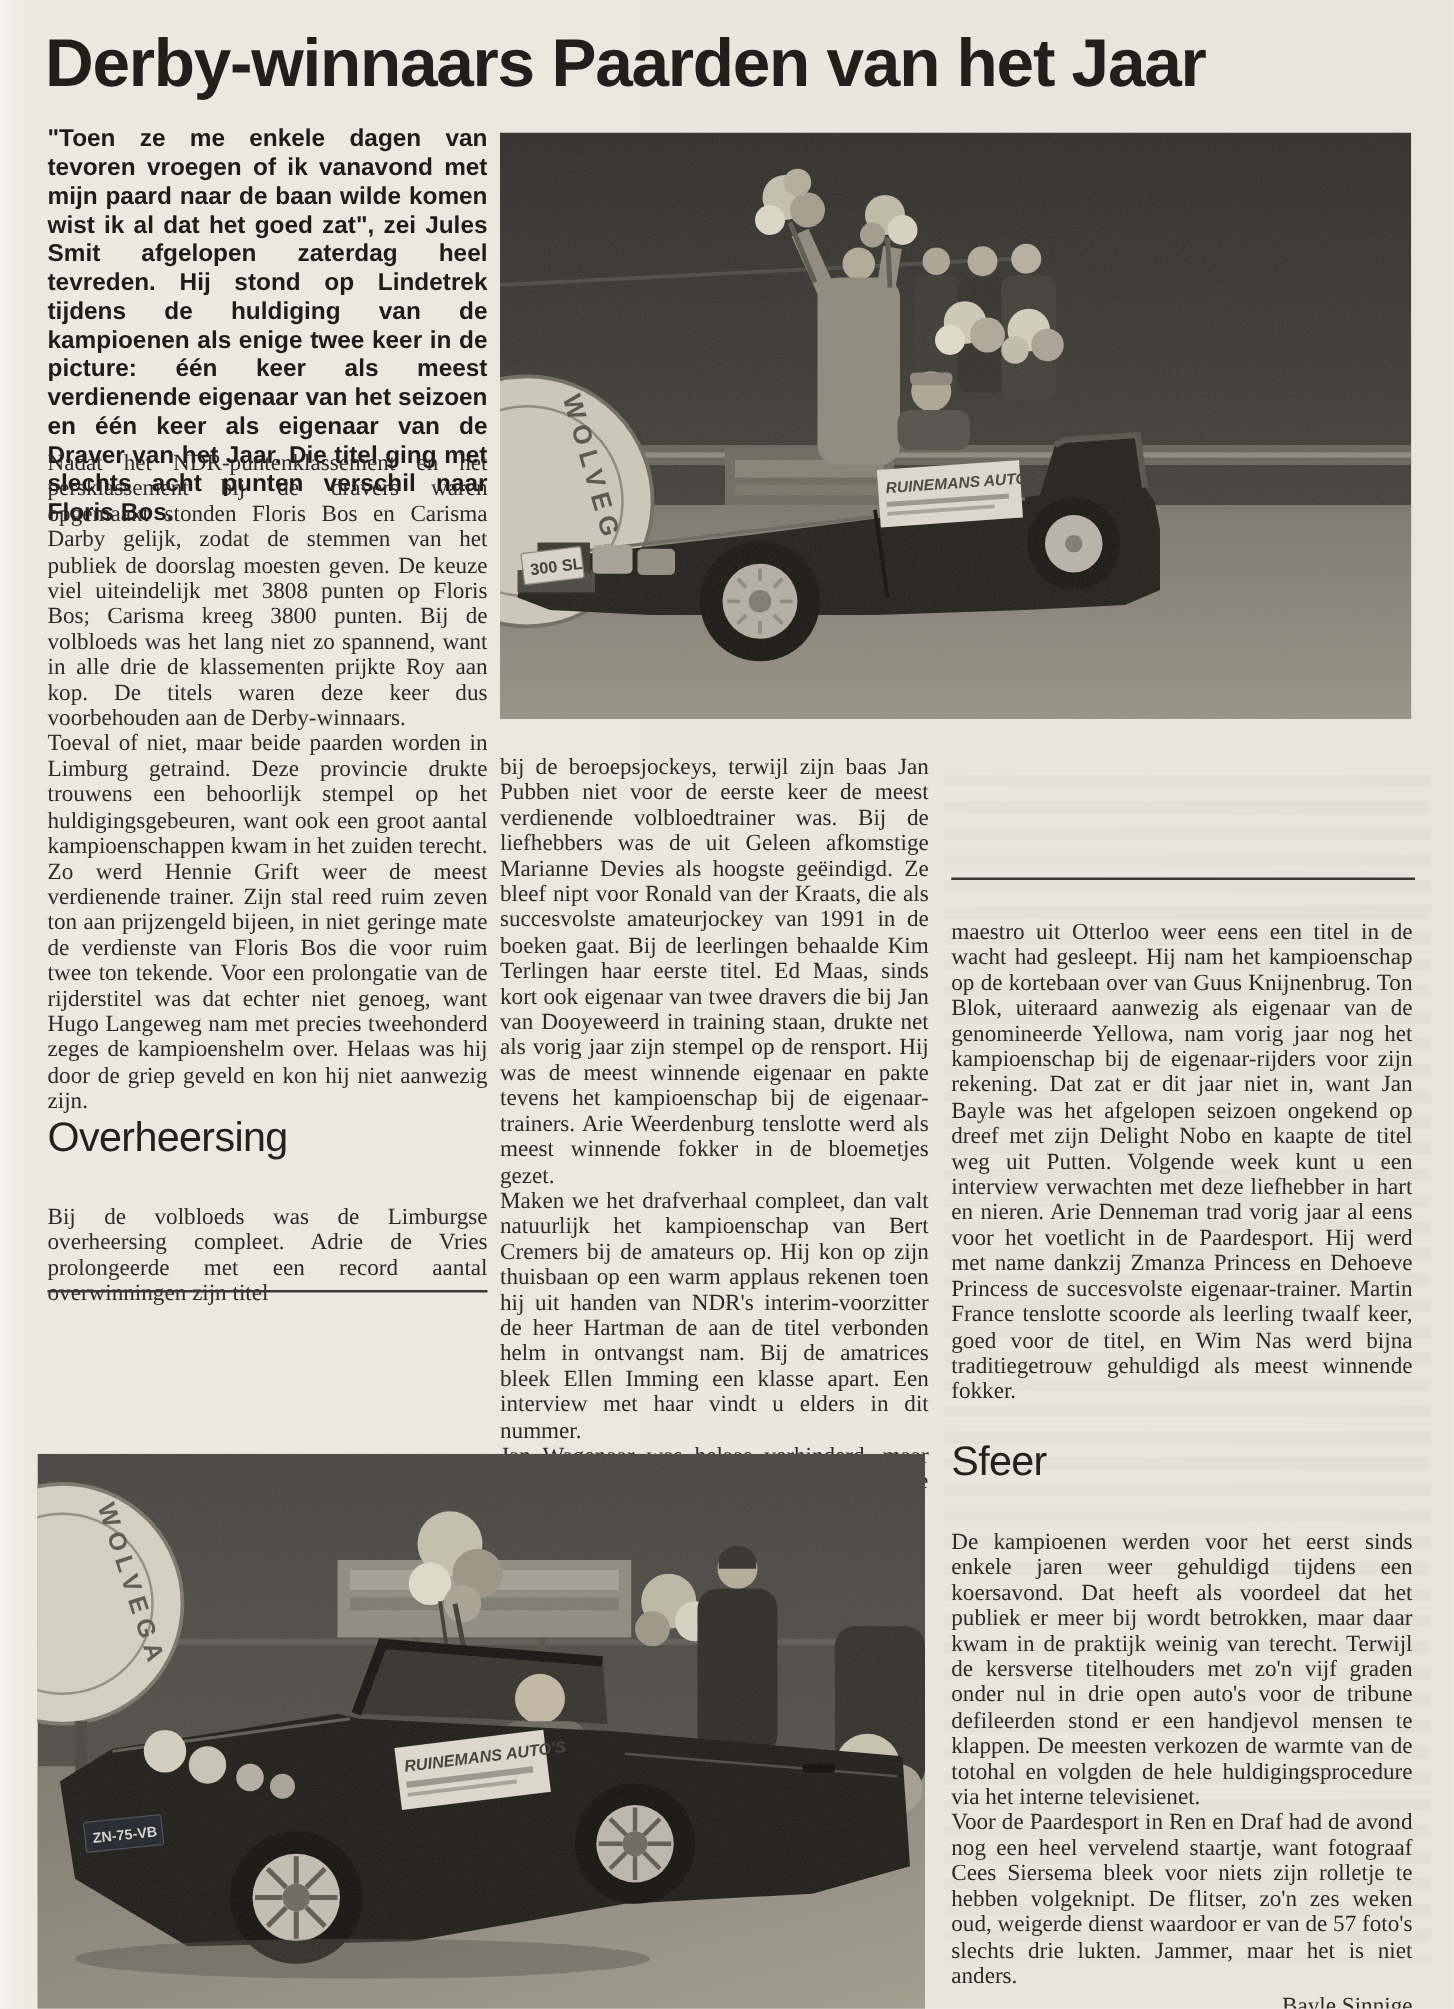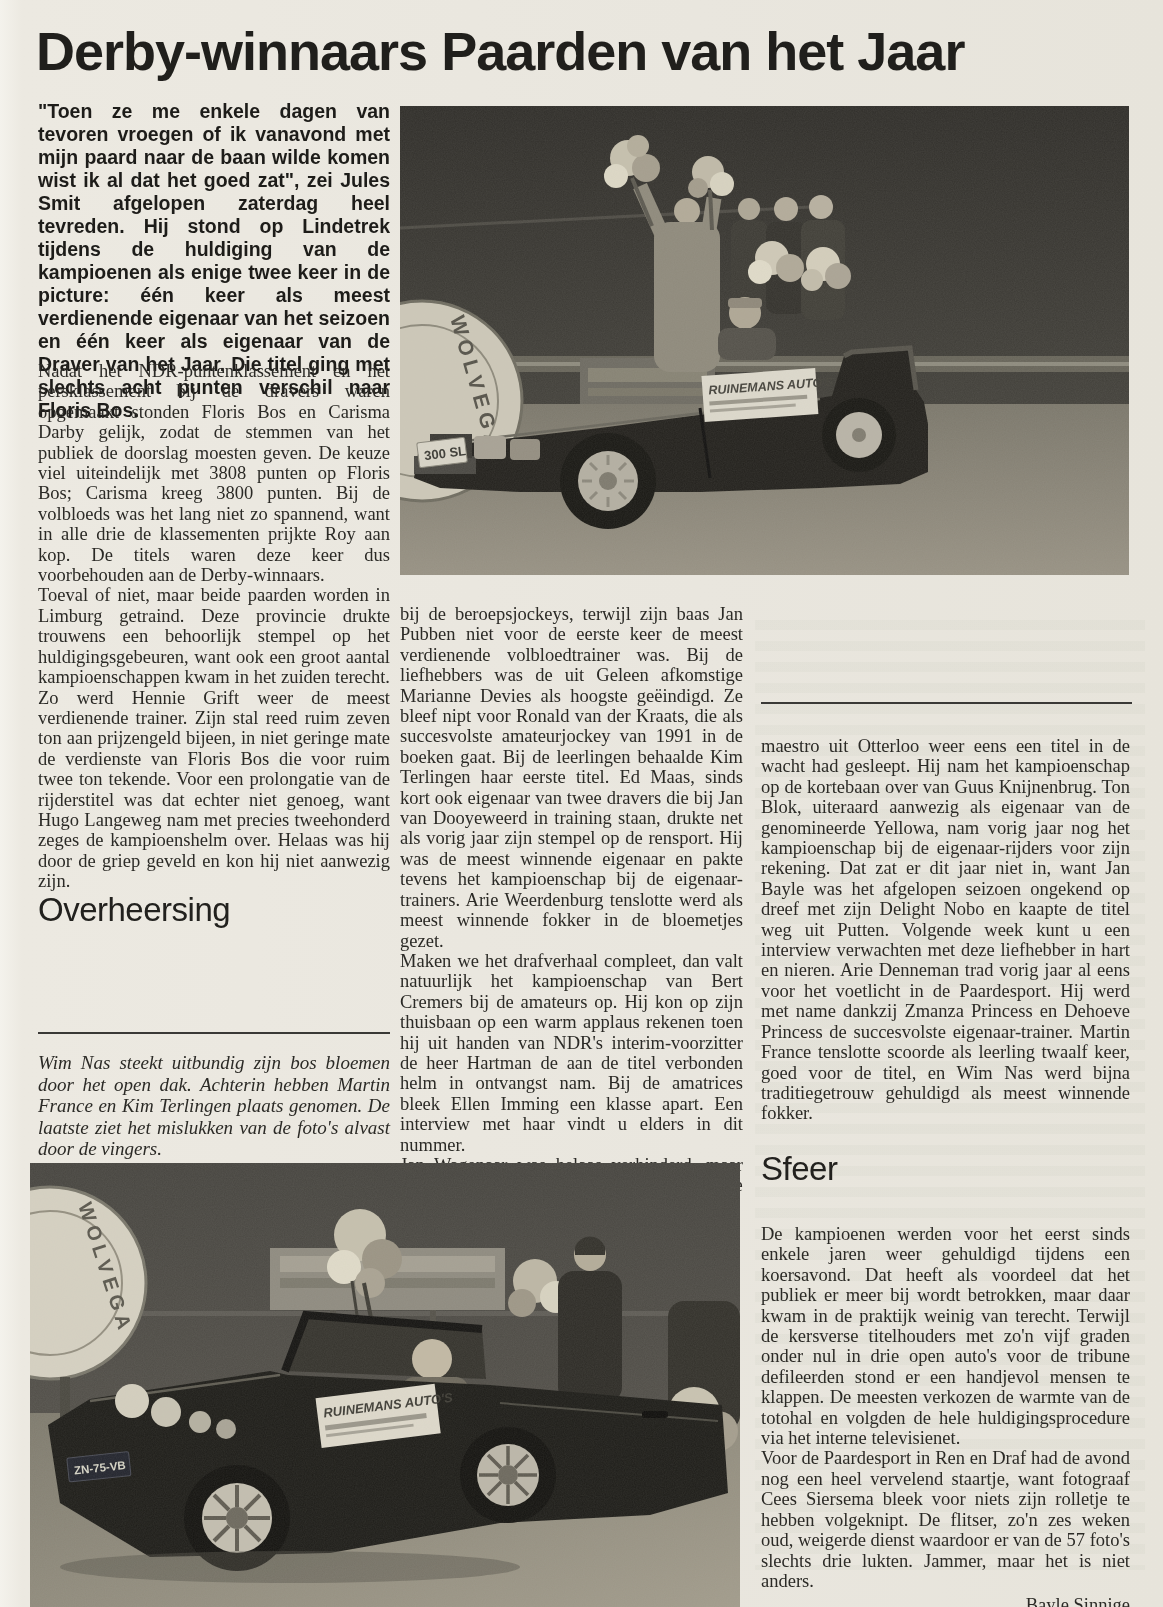--- a/index.html
+++ b/index.html
@@ -77,24 +77,26 @@
 
   <div class="abs intro" style="left:38px;top:100px;width:352px;">"Toen ze me enkele dagen van tevoren vroegen of ik vanavond met mijn paard naar de baan wilde komen wist ik al dat het goed zat", zei Jules Smit afgelopen zaterdag heel tevreden. Hij stond op Lindetrek tijdens de huldiging van de kampioenen als enige twee keer in de picture: één keer als meest verdienende eigenaar van het seizoen en één keer als eigenaar van de Draver van het Jaar. Die titel ging met slechts acht punten verschil naar Floris Bos.</div>
 
   <div class="abs body-text" style="left:38px;top:349px;width:352px;">
     <p>Nadat het NDR-puntenklassement en het persklassement bij de dravers waren opgemaakt stonden Floris Bos en Carisma Darby gelijk, zodat de stemmen van het publiek de doorslag moesten geven. De keuze viel uiteindelijk met 3808 punten op Floris Bos; Carisma kreeg 3800 punten. Bij de volbloeds was het lang niet zo spannend, want in alle drie de klassementen prijkte Roy aan kop. De titels waren deze keer dus voorbehouden aan de Derby-winnaars.</p>
     <p>Toeval of niet, maar beide paarden worden in Limburg getraind. Deze provincie drukte trouwens een behoorlijk stempel op het huldigingsgebeuren, want ook een groot aantal kampioenschappen kwam in het zuiden terecht. Zo werd Hennie Grift weer de meest verdienende trainer. Zijn stal reed ruim zeven ton aan prijzengeld bijeen, in niet geringe mate de verdienste van Floris Bos die voor ruim twee ton tekende. Voor een prolongatie van de rijderstitel was dat echter niet genoeg, want Hugo Langeweg nam met precies tweehonderd zeges de kampioenshelm over. Helaas was hij door de griep geveld en kon hij niet aanwezig zijn.</p>
   </div>
 
   <h2 class="abs section-heading" style="left:38px;top:893px;margin:0;">Overheersing</h2>
 
+  <div class="abs body-text" style="left:38px;top:952px;width:352px;">
+    <p>Bij de volbloeds was de Limburgse overheersing compleet. Adrie de Vries prolongeerde met een record aantal overwinningen zijn titel</p>
+  </div>
 
   <hr class="abs rule" style="left:38px;top:1032px;width:352px;">
 
-  <div class="abs caption" style="left:38px;top:1052px;width:352px;">Wim Nas steekt uitbundig zijn bos bloemen door het open dak. Achterin hebben Martin France en Kim Terlingen plaats genomen. De laatste ziet het mislukken van de foto's alvast door de vingers.</div>
 
   <svg class="abs photo" style="left:400px;top:106px;" width="729" height="469" viewBox="0 0 729 469">
     <defs>
       <linearGradient id="sky1" x1="0" y1="0" x2="0" y2="1">
         <stop offset="0" stop-color="#302e2a"></stop>
           <stop offset="0.7" stop-color="#45433d"></stop>
           <stop offset="1" stop-color="#56544c"></stop>
       </linearGradient>
       <linearGradient id="gravel1" x1="0" y1="0" x2="0" y2="1">
         <stop offset="0" stop-color="#7c786c"></stop>

